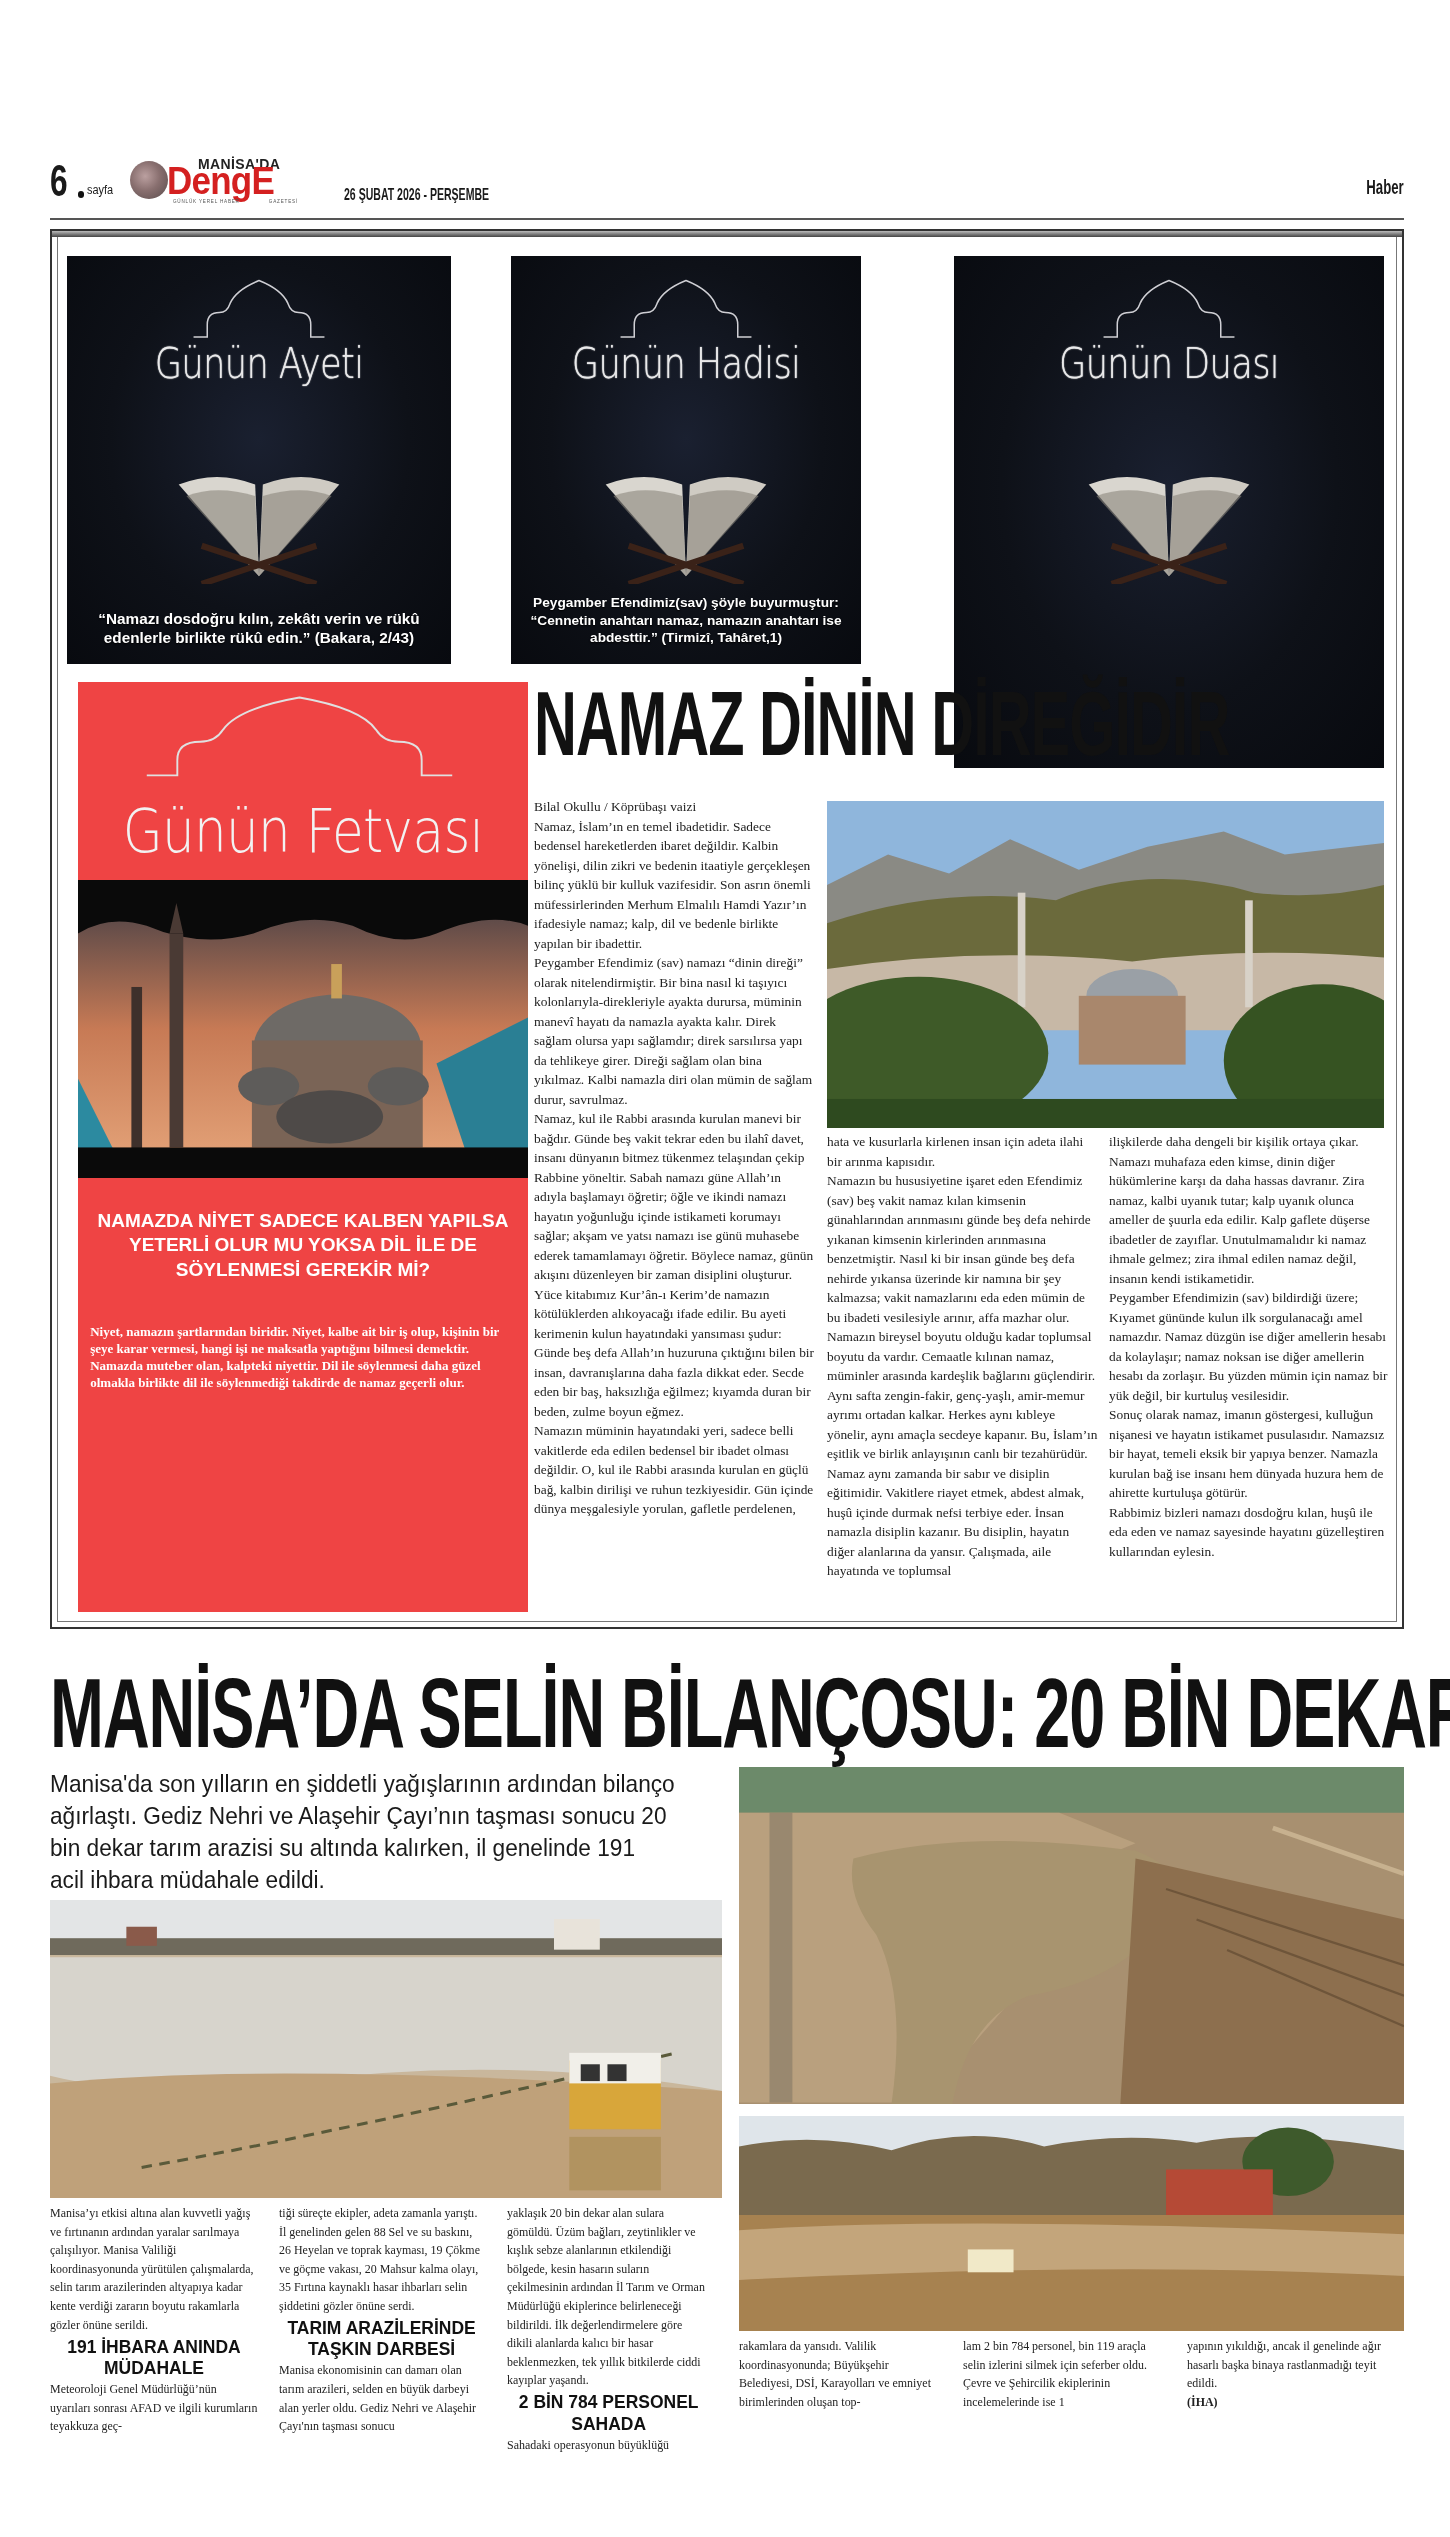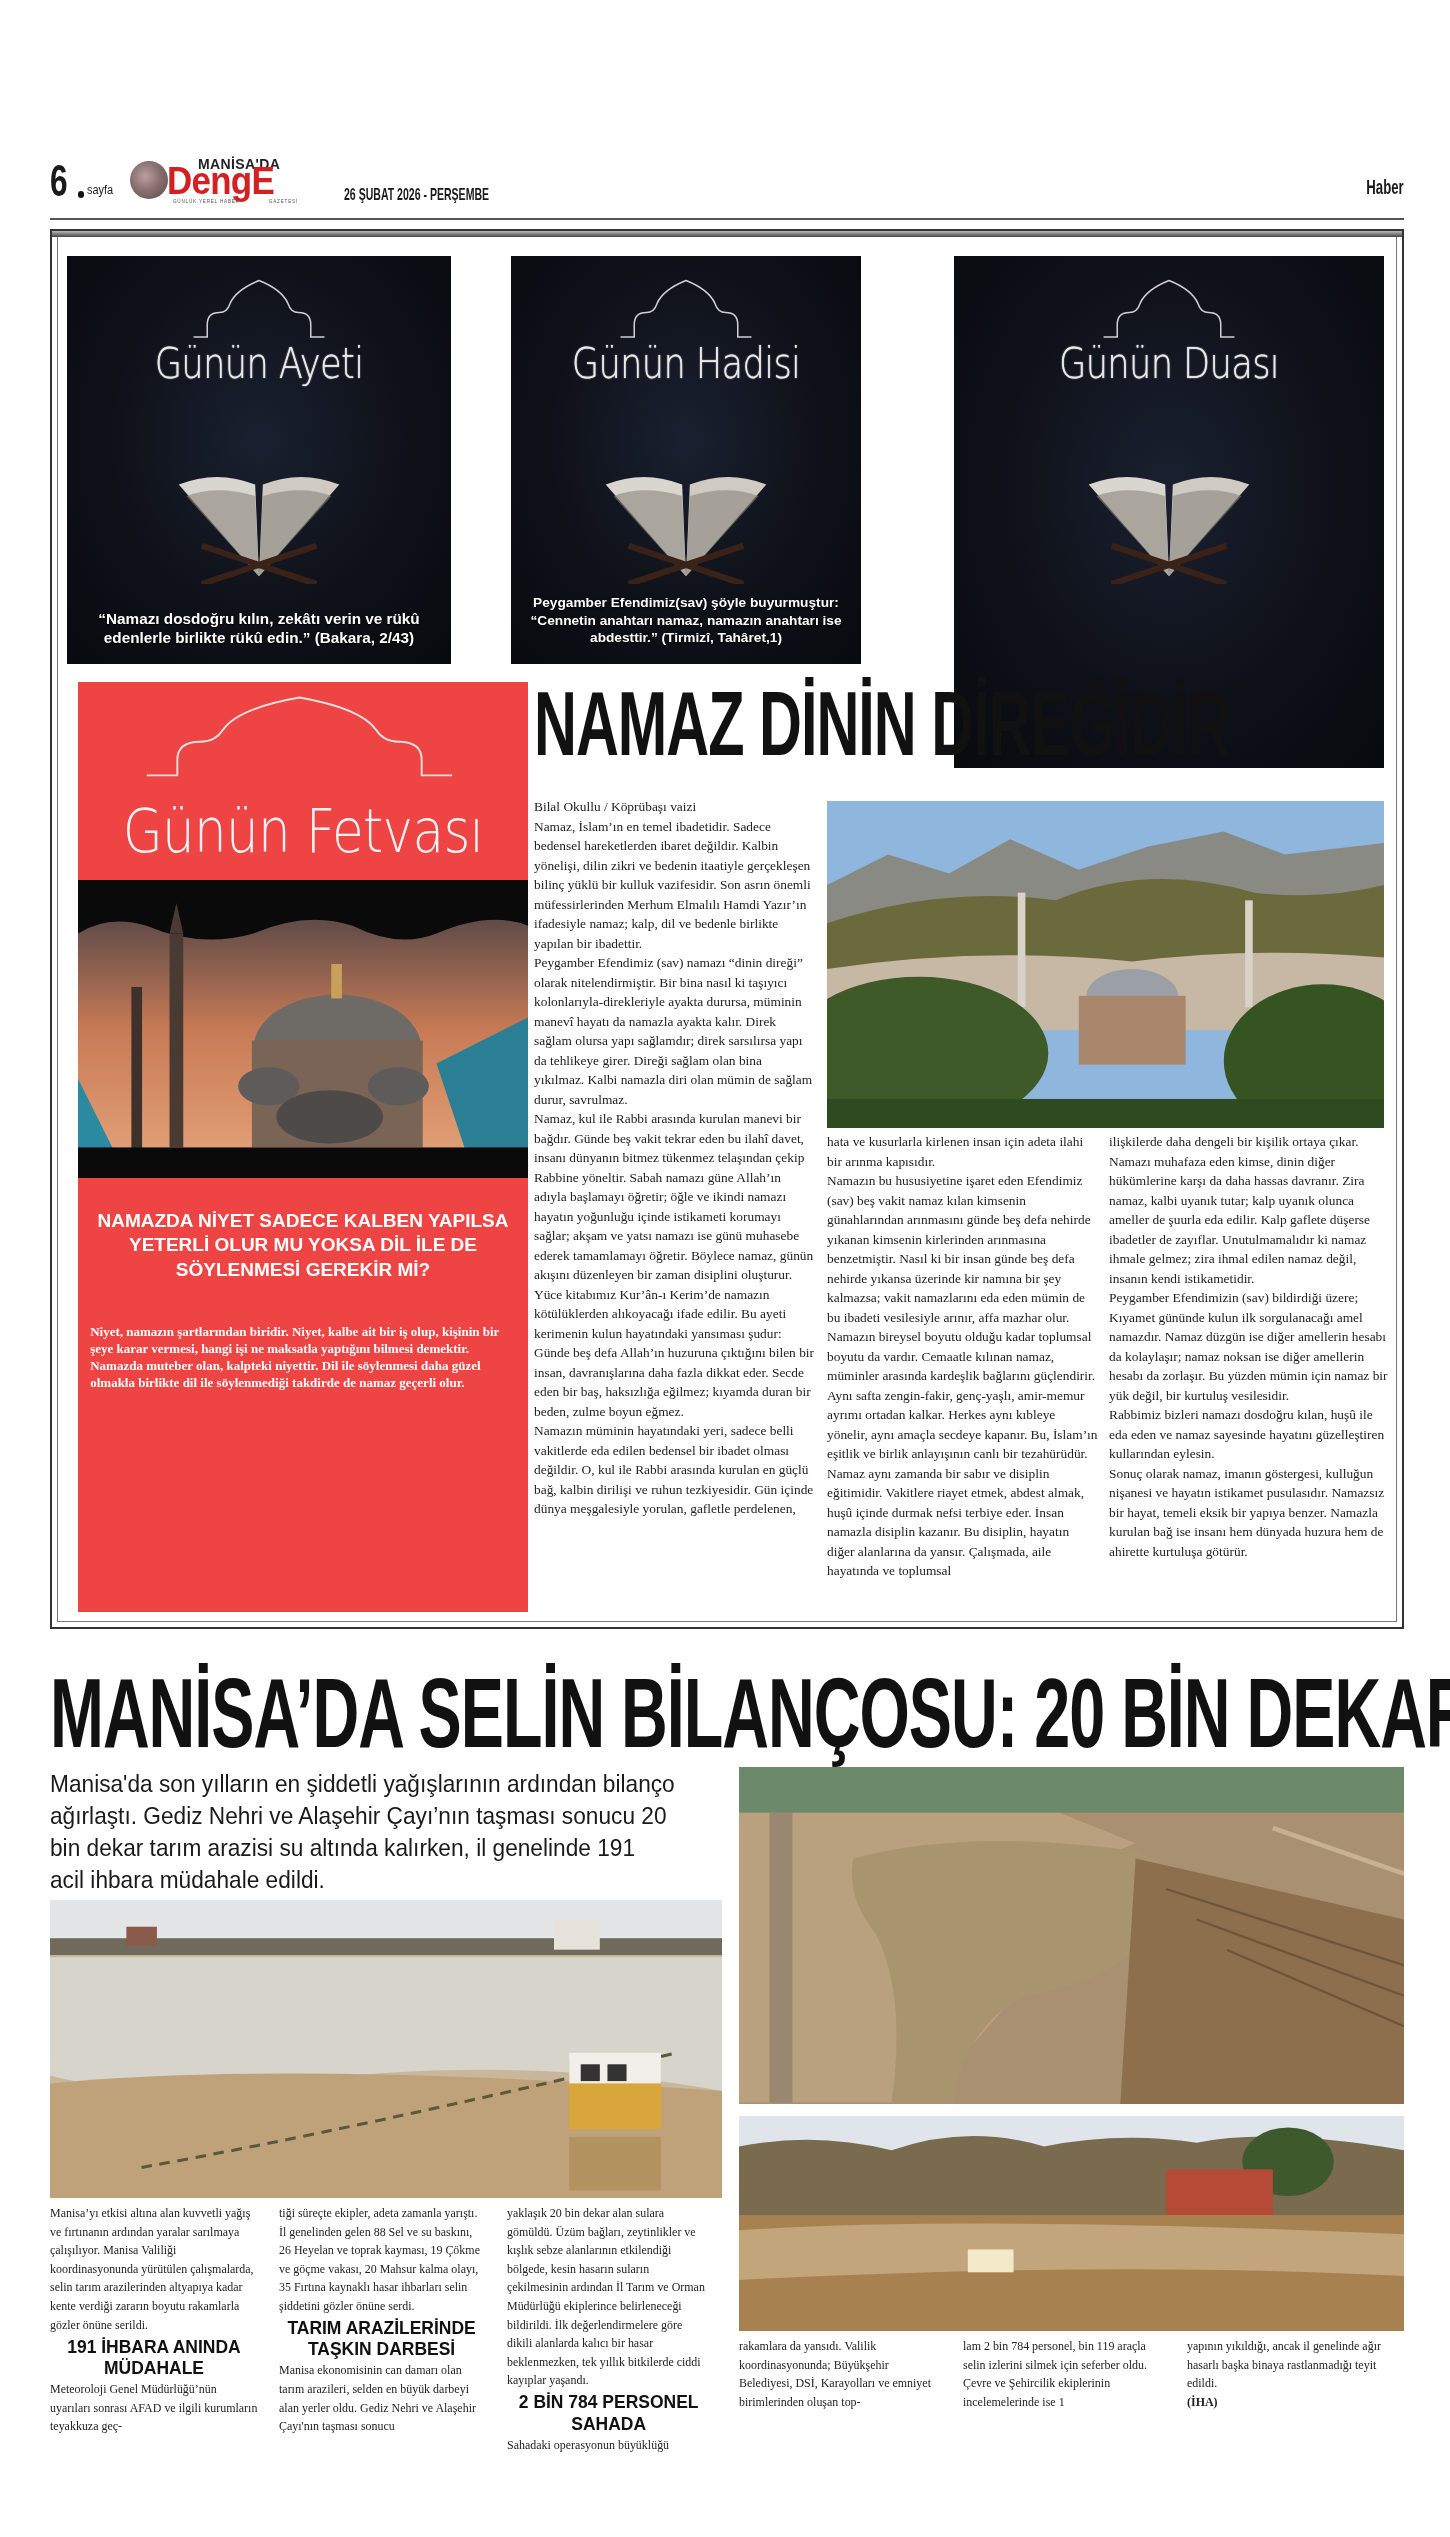--- a/index.html
+++ b/index.html
@@ -184,22 +184,22 @@
 <div class="article-col" style="left:827px; top:1132px; width:272px;">
   <p>hata ve kusurlarla kirlenen insan için adeta ilahi bir arınma kapısıdır.</p>
   <p>Namazın bu hususiyetine işaret eden Efendimiz (sav) beş vakit namaz kılan kimsenin günahlarından arınmasını günde beş defa nehirde yıkanan kimsenin kirlerinden arınmasına benzetmiştir. Nasıl ki bir insan günde beş defa nehirde yıkansa üzerinde kir namına bir şey kalmazsa; vakit namazlarını eda eden mümin de bu ibadeti vesilesiyle arınır, affa mazhar olur.</p>
   <p>Namazın bireysel boyutu olduğu kadar toplumsal boyutu da vardır. Cemaatle kılınan namaz, müminler arasında kardeşlik bağlarını güçlendirir. Aynı safta zengin-fakir, genç-yaşlı, amir-memur ayrımı ortadan kalkar. Herkes aynı kıbleye yönelir, aynı amaçla secdeye kapanır. Bu, İslam’ın eşitlik ve birlik anlayışının canlı bir tezahürüdür.</p>
   <p>Namaz aynı zamanda bir sabır ve disiplin eğitimidir. Vakitlere riayet etmek, abdest almak, huşû içinde durmak nefsi terbiye eder. İnsan namazla disiplin kazanır. Bu disiplin, hayatın diğer alanlarına da yansır. Çalışmada, aile hayatında ve toplumsal</p>
 </div>
 <div class="article-col" style="left:1109px; top:1132px; width:281px;">
   <p>ilişkilerde daha dengeli bir kişilik ortaya çıkar.</p>
   <p>Namazı muhafaza eden kimse, dinin diğer hükümlerine karşı da daha hassas davranır. Zira namaz, kalbi uyanık tutar; kalp uyanık olunca ameller de şuurla eda edilir. Kalp gaflete düşerse ibadetler de zayıflar. Unutulmamalıdır ki namaz ihmale gelmez; zira ihmal edilen namaz değil, insanın kendi istikametidir.</p>
   <p>Peygamber Efendimizin (sav) bildirdiği üzere; Kıyamet gününde kulun ilk sorgulanacağı amel namazdır. Namaz düzgün ise diğer amellerin hesabı da kolaylaşır; namaz noksan ise diğer amellerin hesabı da zorlaşır. Bu yüzden mümin için namaz bir yük değil, bir kurtuluş vesilesidir.</p>
+  <p>Sonuç olarak namaz, imanın göstergesi, kulluğun nişanesi ve hayatın istikamet pusulasıdır. Namazsız bir hayat, temeli eksik bir yapıya benzer. Namazla kurulan bağ ise insanı hem dünyada huzura hem de ahirette kurtuluşa götürür.</p>
   <p>Rabbimiz bizleri namazı dosdoğru kılan, huşû ile eda eden ve namaz sayesinde hayatını güzelleştiren kullarından eylesin.</p>
-  <p>Sonuç olarak namaz, imanın göstergesi, kulluğun nişanesi ve hayatın istikamet pusulasıdır. Namazsız bir hayat, temeli eksik bir yapıya benzer. Namazla kurulan bağ ise insanı hem dünyada huzura hem de ahirette kurtuluşa götürür.</p>
 </div>
 
 <div class="headline-2">MANİSA’DA SELİN BİLANÇOSU: 20 BİN DEKAR</div>
 <div class="lead">Manisa'da son yılların en şiddetli yağışlarının ardından bilanço ağırlaştı. Gediz Nehri ve Alaşehir Çayı’nın taşması sonucu 20 bin dekar tarım arazisi su altında kalırken, il genelinde 191 acil ihbara müdahale edildi.</div>
 
 <svg class="photo-flood-a" viewBox="0 0 880 390" preserveAspectRatio="none">
   <rect width="880" height="390" fill="#c9b79c"></rect>
   <rect width="880" height="60" fill="#e3e5e6"></rect>
   <rect x="0" y="50" width="880" height="22" fill="#6f6a5c"></rect>
   <rect x="100" y="35" width="40" height="25" fill="#8a5a4a"></rect>

